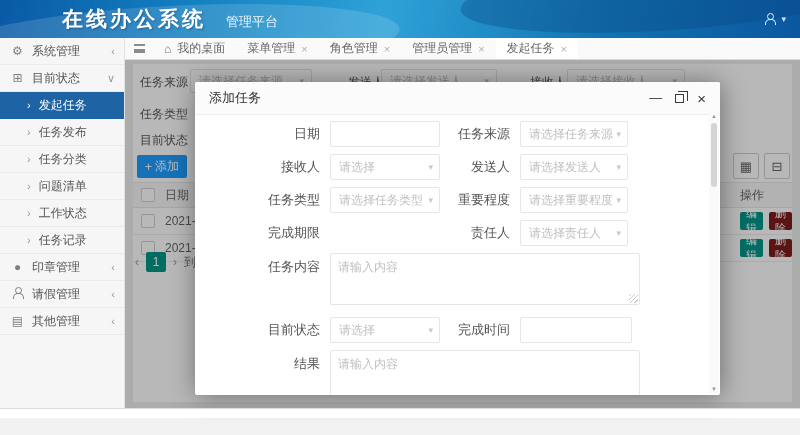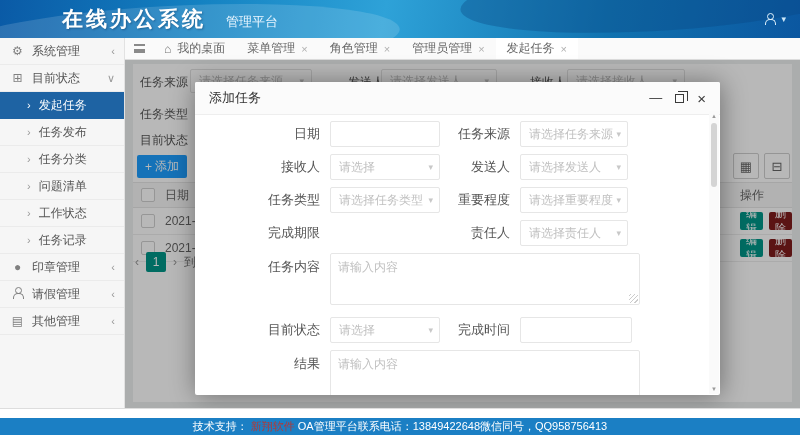--- a/index.html
+++ b/index.html
@@ -378,19 +378,14 @@
     </div>
     <div class="mscroll">
       <span class="sarrow up">▲</span>
       <span class="thumb"></span>
       <span class="sarrow down">▼</span>
     </div>
   </div>
 
   <div class="bottom-strip"></div>
 
-  <footer class="footer">
-    <span>技术支持：</span>
-    <span class="vendor">新翔软件</span>
-    <span>OA管理平台联系电话：13849422648微信同号，QQ958756413</span>
-  </footer>
 
 </div>
 
 </body></html>

